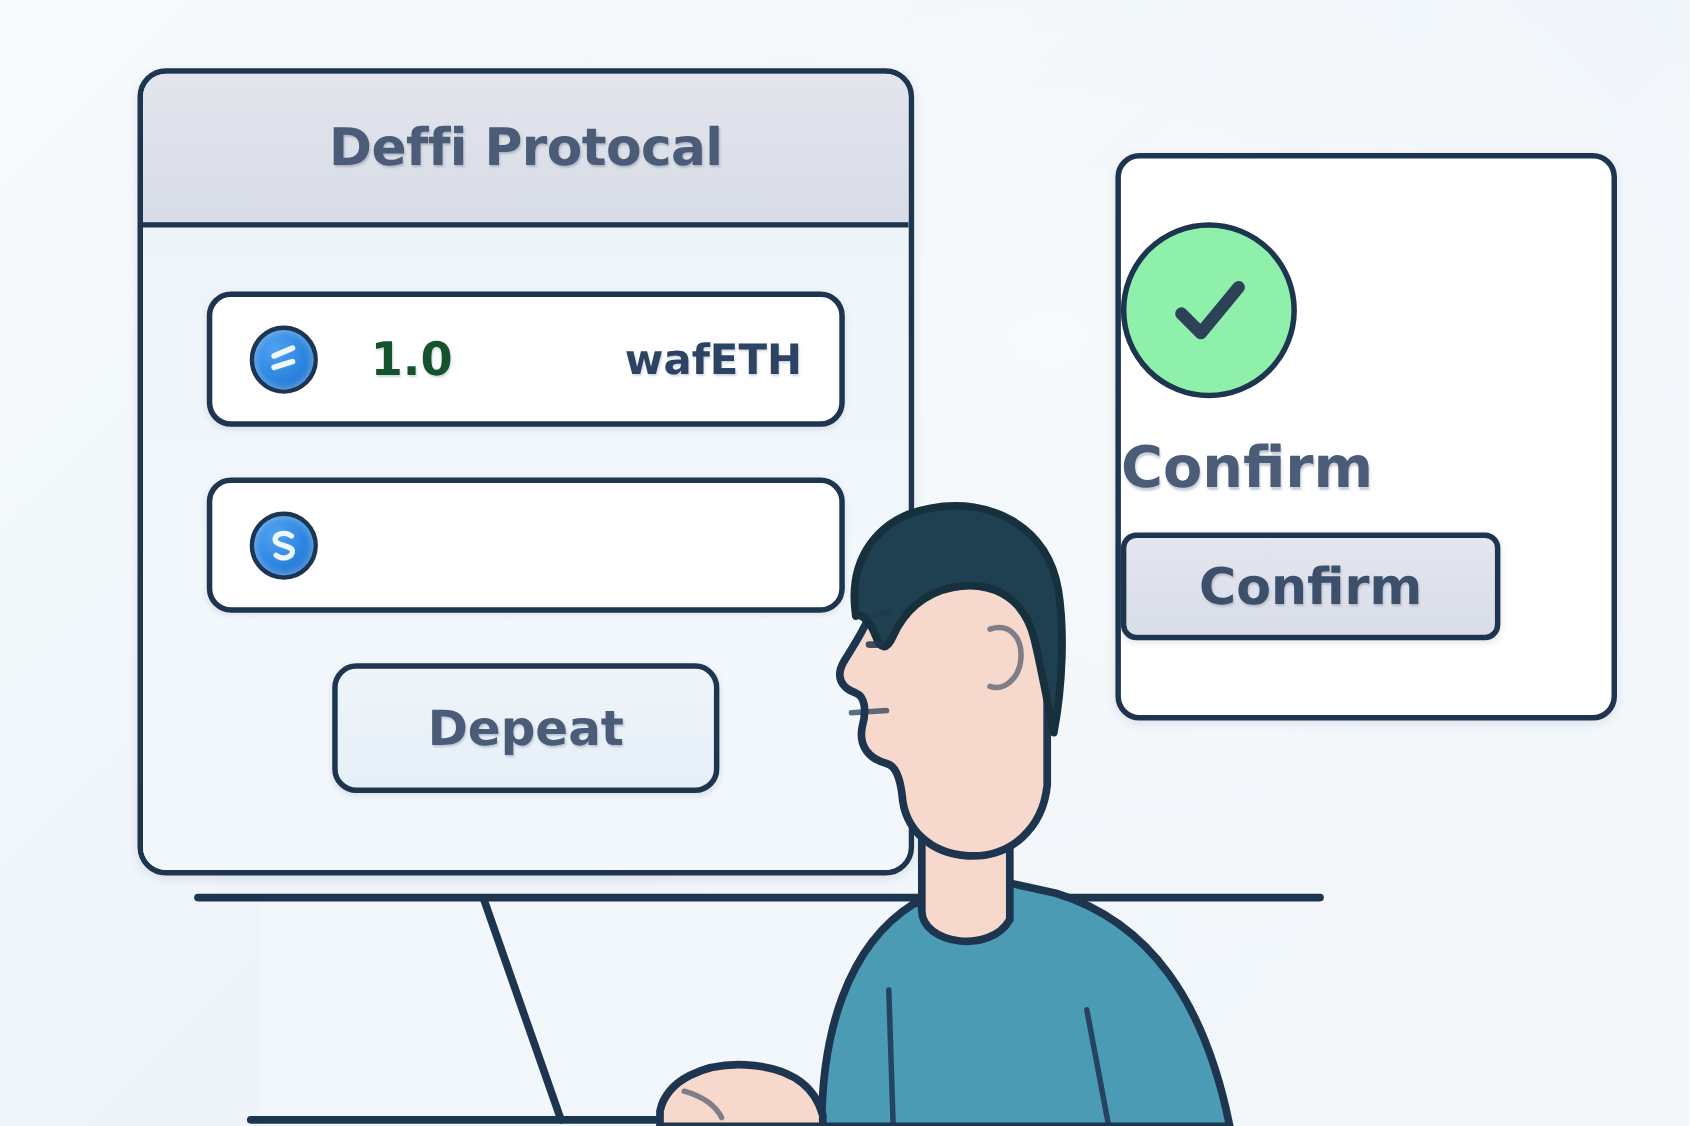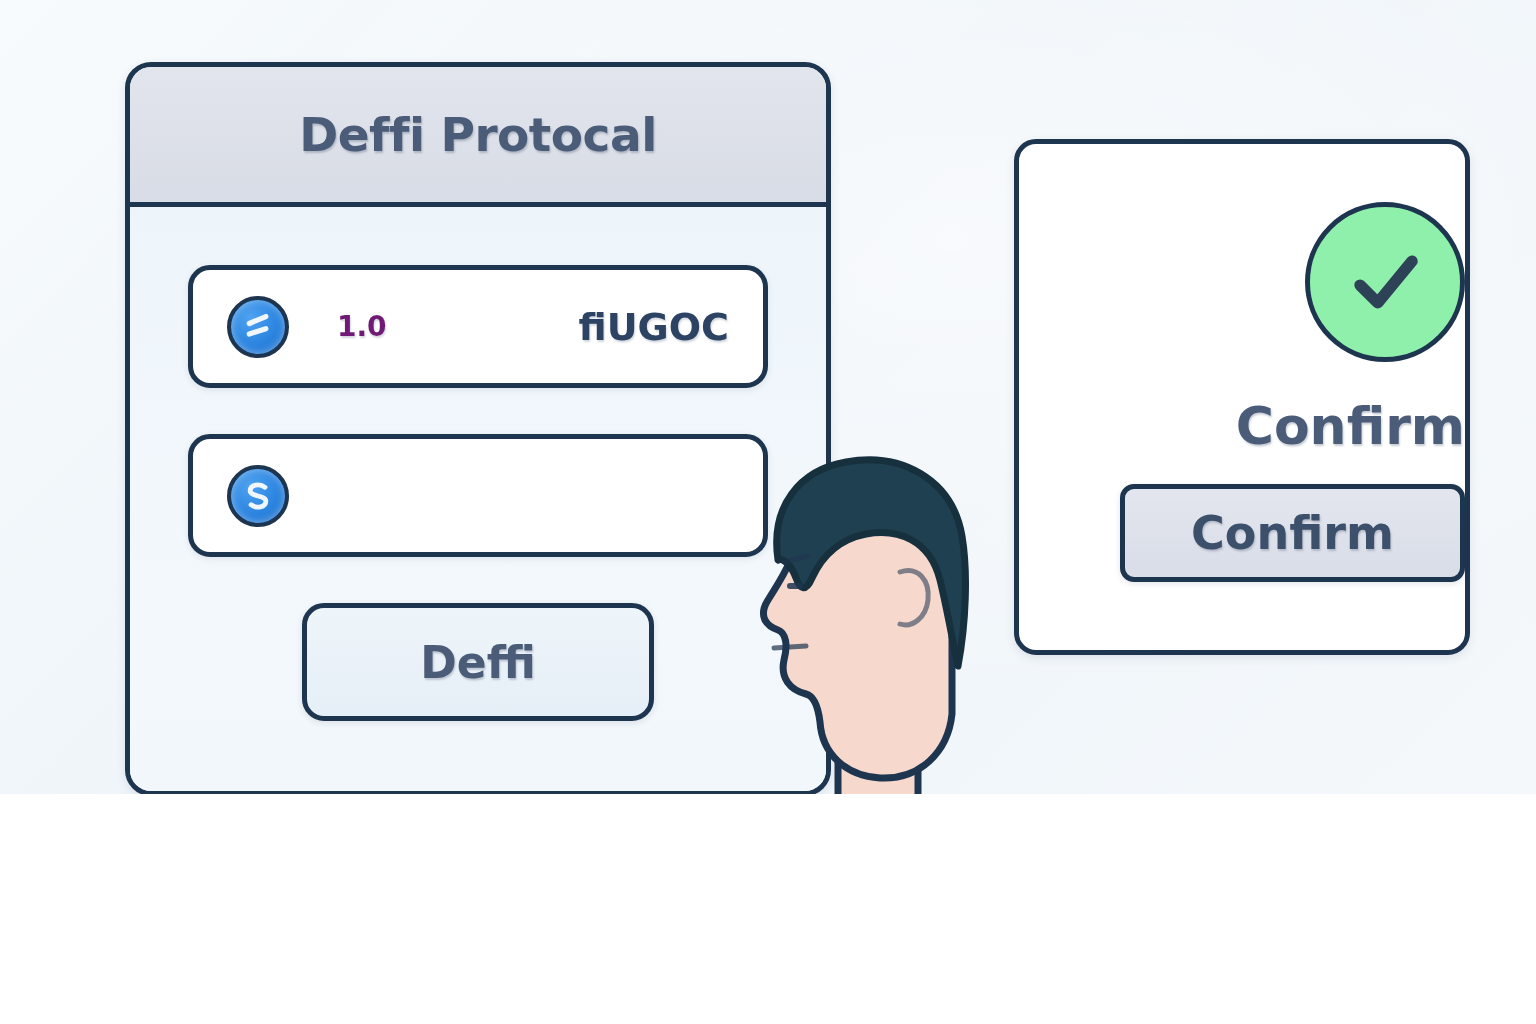--- a/index.html
+++ b/index.html
@@ -3,21 +3,21 @@
 <meta charset="utf-8">
 <style>
   html, body {
     margin: 0;
     padding: 0;
     background: #ffffff;
   }
   #scene {
     position: relative;
     width: 1536px;
-    height: 794px;
+    height: 1024px;
     overflow: hidden;
     font-family: "DejaVu Sans", sans-serif;
     background: linear-gradient(135deg, #f7fbfd 0%, #eef4f9 45%, #f4f8fb 100%);
   }
   #scene::after {
     content: "";
     position: absolute;
     inset: 0;
     pointer-events: none;
     background: radial-gradient(ellipse at 62% 30%, rgba(255,255,255,0.55) 0%, rgba(255,255,255,0) 60%);
@@ -80,23 +80,23 @@
     border-radius: 50%;
     border: 4px solid #1e3550;
     box-sizing: border-box;
     flex: 0 0 auto;
     position: relative;
     background: radial-gradient(circle at 36% 32%, #4ea2f0 0%, #2b84e0 55%, #1d6dc4 100%);
     box-shadow: inset 0 0 8px rgba(255,255,255,0.45);
   }
   .coin svg { position: absolute; inset: 0; }
   .token-amount {
-    font-size: 28px;
-    font-weight: bold;
-    color: #701a75;
+    font-size: 42px;
+    font-weight: bold;
+    color: #14532d;
     margin-left: 48px;
     text-shadow: 1px 2px 2px rgba(130,140,160,0.35);
     white-space: nowrap;
   }
   .token-symbol {
     font-size: 38px;
     font-weight: bold;
     color: #2c4363;
     margin-left: auto;
     text-shadow: 1px 2px 2px rgba(130,140,160,0.35);
@@ -129,21 +129,21 @@
     left: 1014px;
     top: 139px;
     width: 456px;
     height: 516px;
     border: 5px solid #1e3550;
     border-radius: 22px;
     background: #ffffff;
     box-sizing: border-box;
     display: flex;
     flex-direction: column;
-    align-items: flex-end;
+    align-items: flex-start;
     box-shadow: 0 3px 10px rgba(30,53,80,0.10);
     z-index: 4;
   }
   .success-circle {
     margin-top: 58px;
     width: 160px;
     height: 160px;
     border-radius: 50%;
     background: #8ef0ab;
     border: 5px solid #1e3550;
@@ -215,33 +215,33 @@
       <div class="token-row">
         <div class="coin">
           <svg viewBox="0 0 62 62" width="54" height="54">
             <g stroke="#ffffff" stroke-width="6" stroke-linecap="round" fill="none" opacity="0.92">
               <line x1="21" y1="27" x2="40" y2="19"></line>
               <line x1="21" y1="39" x2="40" y2="33"></line>
             </g>
           </svg>
         </div>
         <div class="token-amount">1.0</div>
-        <div class="token-symbol">fiUGOC</div>
+        <div class="token-symbol">wafETH</div>
       </div>
 
       <div class="token-row">
         <div class="coin">
           <svg viewBox="0 0 62 62" width="54" height="54">
             <path d="M39 21 C33 16, 22 18, 22 25 C22 32, 40 30, 40 37 C40 44, 29 46, 23 41" stroke="#ffffff" stroke-width="5.5" fill="none" stroke-linecap="round" opacity="0.92"></path>
           </svg>
         </div>
       </div>
 
       <div class="deposit-button">
-        <span class="deposit-label">Deffi</span>
+        <span class="deposit-label">Depeat</span>
       </div>
 
     </div>
   </div>
 
   <div class="confirm-card">
     <div class="success-circle">
       <svg viewBox="0 0 100 100" width="104" height="104">
         <polyline points="26,53 43,70 76,30" fill="none" stroke="#2d4257" stroke-width="11" stroke-linecap="round" stroke-linejoin="round"></polyline>
       </svg>

